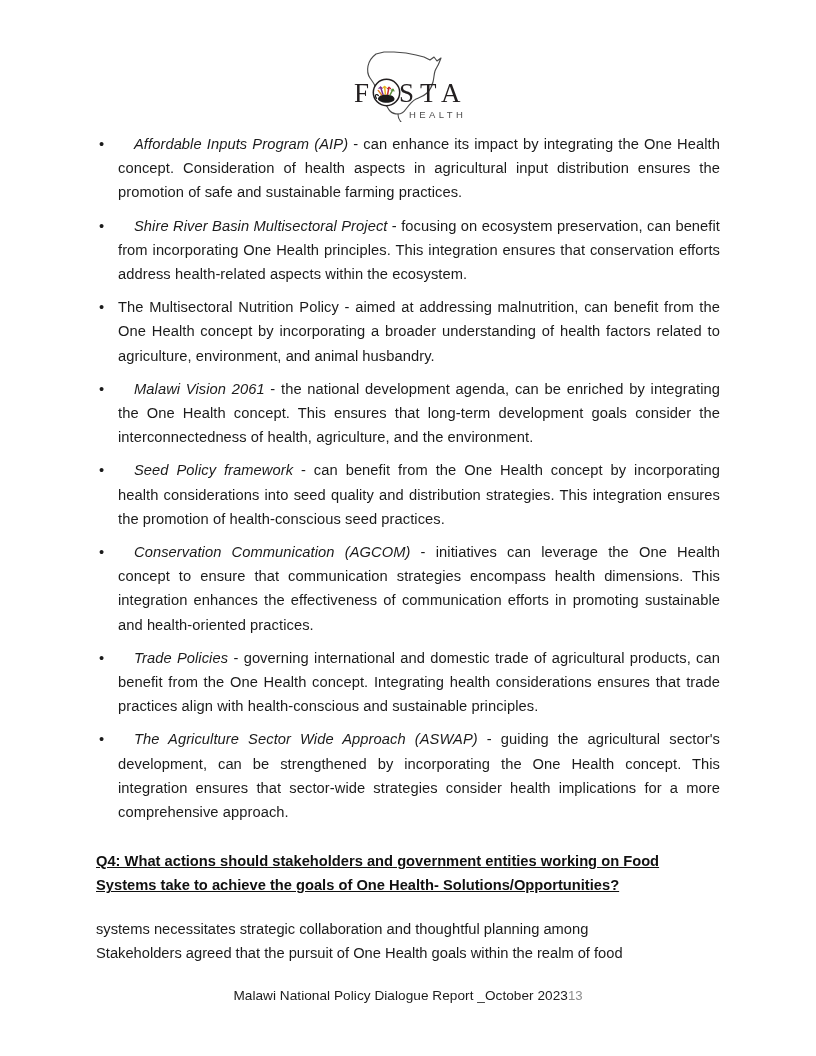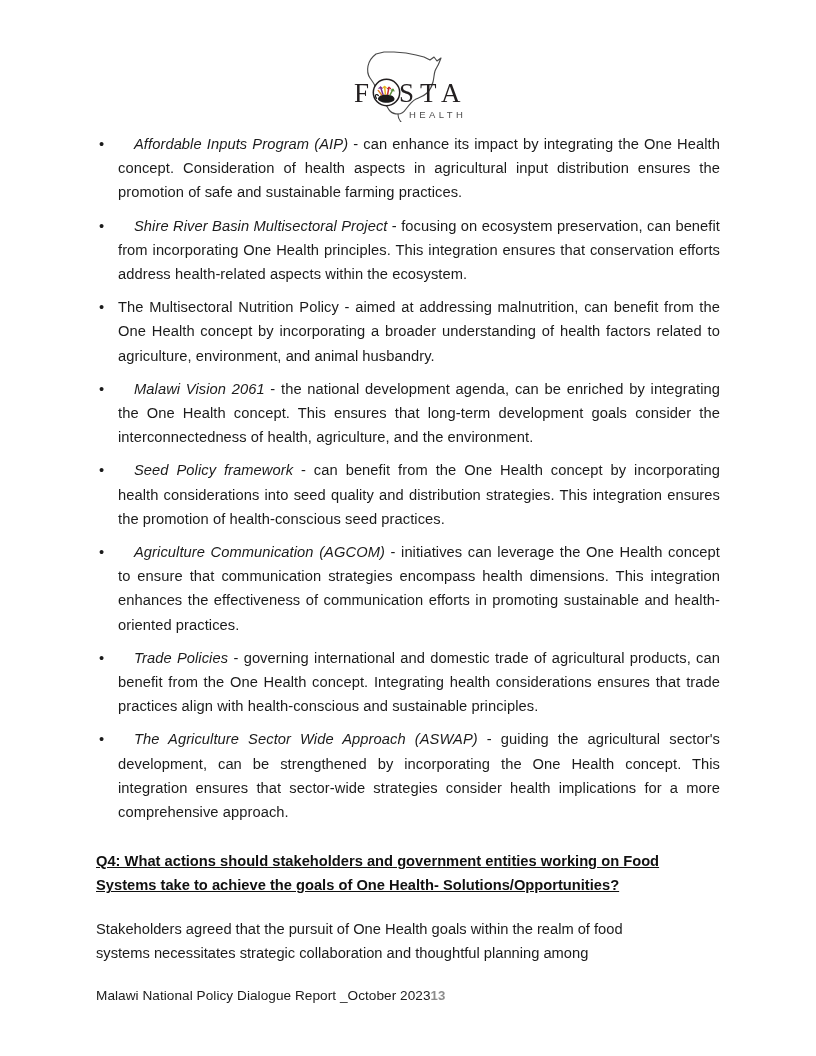--- a/index.html
+++ b/index.html
@@ -102,32 +102,31 @@
   .body-para .pline { display: block; }
   .body-para .pline.last { text-align: justify; }
 
   
   .footer {
     position: absolute;
     left: 96px;
     top: 988px;
     width: 624px;
     display: flex;
-    justify-content: flex-start;
+    justify-content: center;
     align-items: baseline;
   }
   .footer-text {
     font-size: 13.6px;
     color: #1b1b1b;
     letter-spacing: 0.004em;
   }
   .footer-page {
     font-size: 13.2px;
     color: #8c8c8c;
-    font-weight: bold;
   }
 </style>
 </head>
 <body>
 
 <div class="page">
 
   <div class="header">
     <div class="logo">
       <svg width="132" height="78" viewBox="0 0 132 78" xmlns="http://www.w3.org/2000/svg">
@@ -187,38 +186,38 @@
       <li>
         <span class="bullet-dot">•</span><span class="lead-plain">The Multisectoral Nutrition Policy</span><span> - aimed at addressing malnutrition, can benefit from the One Health concept by incorporating a broader understanding of health factors related to agriculture, environment, and animal husbandry.</span>
       </li>
       <li>
         <span class="bullet-dot">•</span><em class="lead-italic">Malawi Vision 2061</em><span> - the national development agenda, can be enriched by integrating the One Health concept. This ensures that long-term development goals consider the interconnectedness of health, agriculture, and the environment.</span>
       </li>
       <li>
         <span class="bullet-dot">•</span><em class="lead-italic">Seed Policy framework</em><span> - can benefit from the One Health concept by incorporating health considerations into seed quality and distribution strategies. This integration ensures the promotion of health-conscious seed practices.</span>
       </li>
       <li>
-        <span class="bullet-dot">•</span><em class="lead-italic">Agriculture Communication (AGCOM)</em><span> - initiatives can leverage the One Health concept to ensure that communication strategies encompass health dimensions. This integration enhances the effectiveness of communication efforts in promoting sustainable and health-oriented practices.</span>
+        <span class="bullet-dot">•</span><em class="lead-italic">Conservation Communication (AGCOM)</em><span> - initiatives can leverage the One Health concept to ensure that communication strategies encompass health dimensions. This integration enhances the effectiveness of communication efforts in promoting sustainable and health-oriented practices.</span>
       </li>
       <li>
         <span class="bullet-dot">•</span><em class="lead-italic">Trade Policies</em><span> - governing international and domestic trade of agricultural products, can benefit from the One Health concept. Integrating health considerations ensures that trade practices align with health-conscious and sustainable principles.</span>
       </li>
       <li>
         <span class="bullet-dot">•</span><em class="lead-italic">The Agriculture Sector Wide Approach (ASWAP)</em><span> - guiding the agricultural sector's development, can be strengthened by incorporating the One Health concept. This integration ensures that sector-wide strategies consider health implications for a more comprehensive approach.</span>
       </li>
     </ul>
 
     <div class="q-heading">
       <span class="qline">Q4: What actions should stakeholders and government entities working on Food</span>
       <span class="qline">Systems take to achieve the goals of One Health- Solutions/Opportunities?</span>
     </div>
 
     <div class="body-para">
+      <span class="pline last">systems necessitates strategic collaboration and thoughtful planning among</span>
       <span class="pline">Stakeholders agreed that the pursuit of One Health goals within the realm of food</span>
-      <span class="pline last">systems necessitates strategic collaboration and thoughtful planning among</span>
     </div>
 
   </div>
 
   <div class="footer">
     <span class="footer-text">Malawi National Policy Dialogue Report _October 2023</span>
     <span class="footer-page">13</span>
   </div>
 
 </div>

